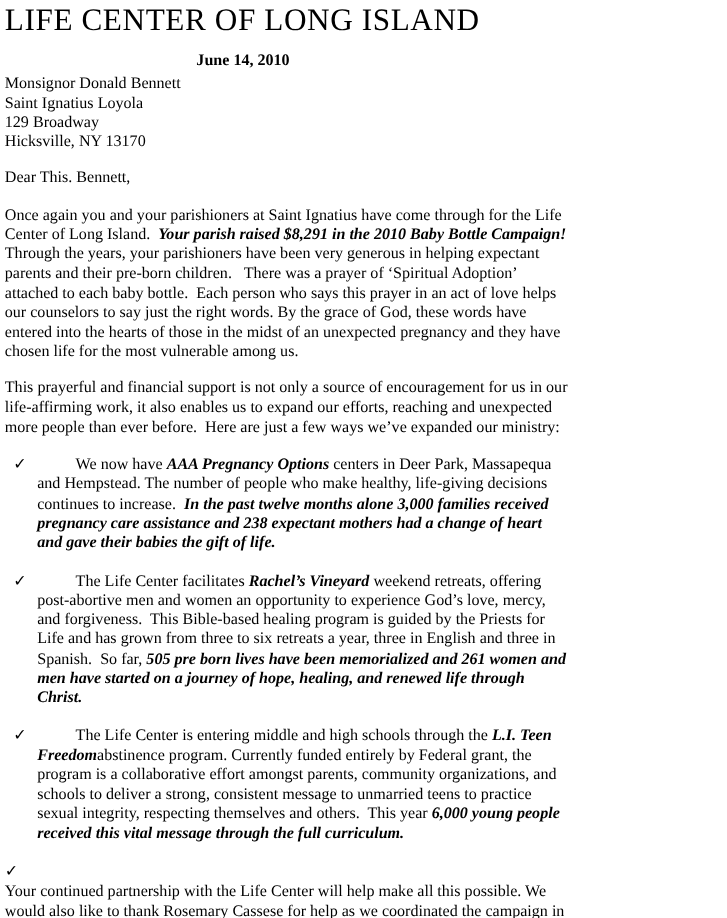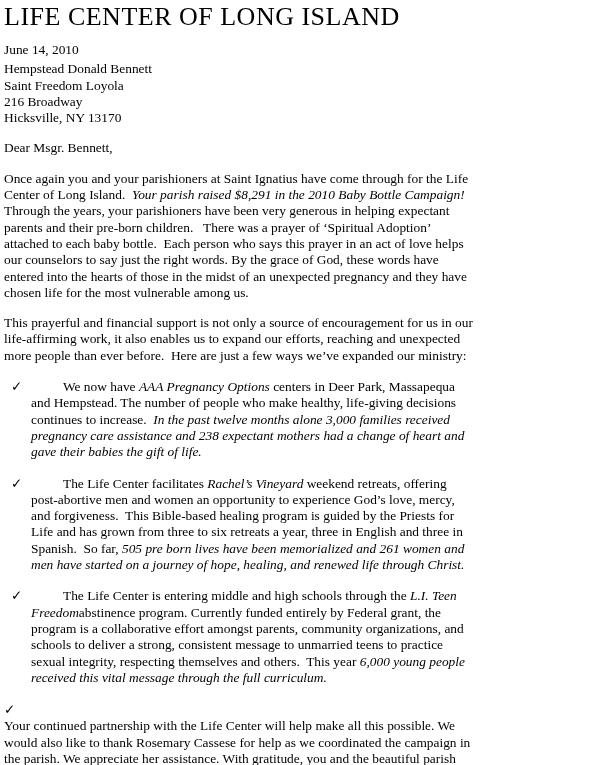--- a/index.html
+++ b/index.html
@@ -23,22 +23,23 @@
   .letterhead {
     font-size: 26px;
     line-height: 30px;
     font-weight: normal;
     margin: 0;
     font-family: "Liberation Serif", "DejaVu Serif", serif;
     letter-spacing: 0.5px;
   }
   .date-line {
     margin-top: 10px;
-    text-align: left;
+    text-align: center;
     padding-right: 74px;
+    font-weight: bold;
   }
   .address-block {
     margin-top: 3px;
   }
   .salutation {
     margin-top: 14px;
   }
   .para {
     margin: 14px 0 0 0;
     white-space: pre-wrap;
@@ -54,21 +55,21 @@
   .bullet-item .check-glyph {
     position: absolute;
     left: 7px;
     top: 0;
   }
   .bullet-text {
     white-space: pre-wrap;
     margin-left: 32px;
   }
   .bi {
-    font-weight: normal;
+    font-weight: bold;
     font-style: italic;
   }
   .lone-check {
     margin-top: 16px;
   }
   .closing-para {
     margin-top: 0;
   }
   .farewell-line {
     margin-top: 0;
@@ -80,27 +81,27 @@
 </head>
 <body>
 
 <div class="page">
 
   <h1 class="letterhead">LIFE CENTER OF LONG ISLAND</h1>
 
   <div class="date-line">June 14, 2010</div>
 
   <div class="address-block">
-    <div>Hempstead Donald Bennett</div>
-    <div>Saint Freedom Loyola</div>
-    <div>216 Broadway</div>
+    <div>Monsignor Donald Bennett</div>
+    <div>Saint Ignatius Loyola</div>
+    <div>129 Broadway</div>
     <div>Hicksville, NY 13170</div>
   </div>
 
-  <div class="salutation">Dear Msgr. Bennett,</div>
+  <div class="salutation">Dear This. Bennett,</div>
 
   <p class="para"><span>Once again you and your parishioners at Saint Ignatius have come through for the Life Center of Long Island.  </span><span class="bi">Your parish raised $8,291 in the 2010 Baby Bottle Campaign!</span><span>  Through the years, your parishioners have been very generous in helping expectant parents and their pre-born children.   There was a prayer of ‘Spiritual Adoption’ attached to each baby bottle.  Each person who says this prayer in an act of love helps our counselors to say just the right words. By the grace of God, these words have entered into the hearts of those in the midst of an unexpected pregnancy and they have chosen life for the most vulnerable among us.</span></p>
 
   <p class="para"><span>This prayerful and financial support is not only a source of encouragement for us in our life-affirming work, it also enables us to expand our efforts, reaching and unexpected more people than ever before.  Here are just a few ways we’ve expanded our ministry:</span></p>
 
   <div class="bullet-list">
     <div class="bullet-item">
       <span class="check-glyph">✓</span>
       <span class="bullet-text"><span>We now have </span><span class="bi">AAA Pregnancy Options</span><span> centers in Deer Park, Massapequa and Hempstead. The number of people who make healthy, life-giving decisions continues to increase.  </span><span class="bi">In the past twelve months alone 3,000 families received pregnancy care assistance and 238 expectant mothers had a change of heart and gave their babies the gift of life.</span></span>
     </div>

